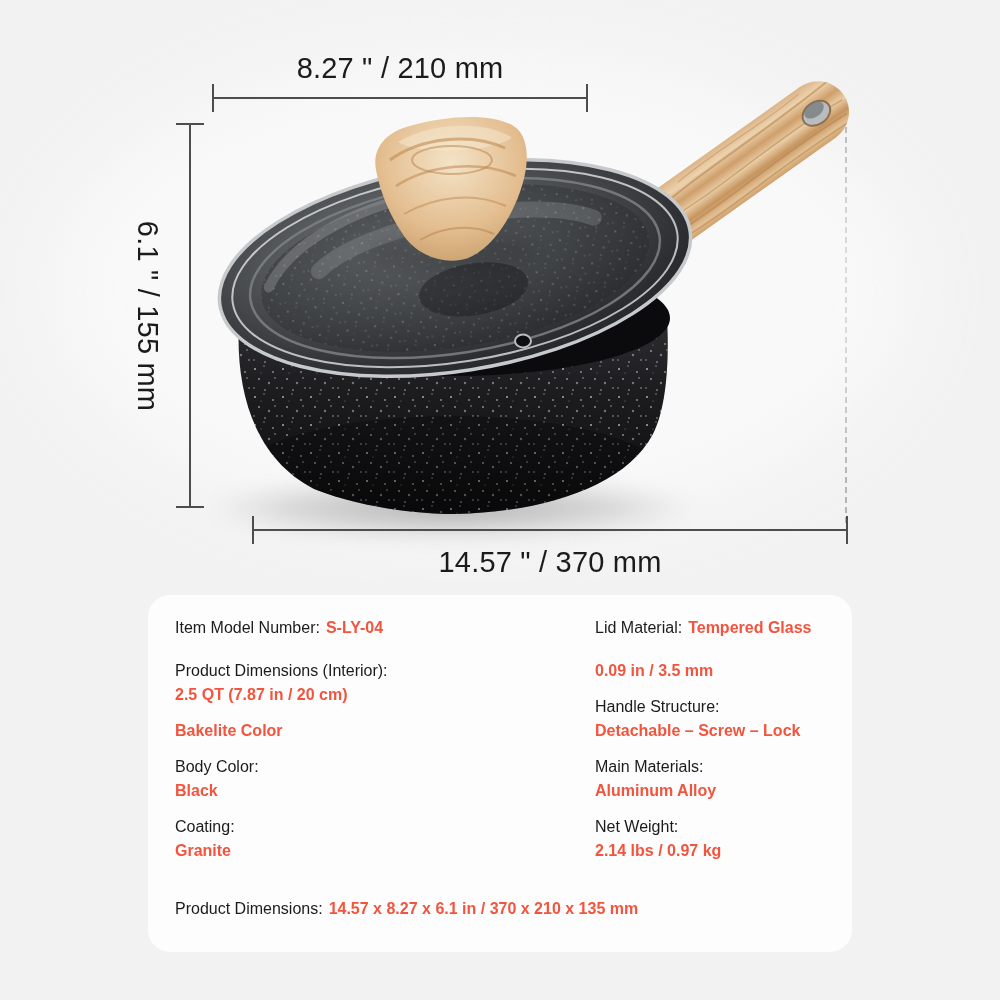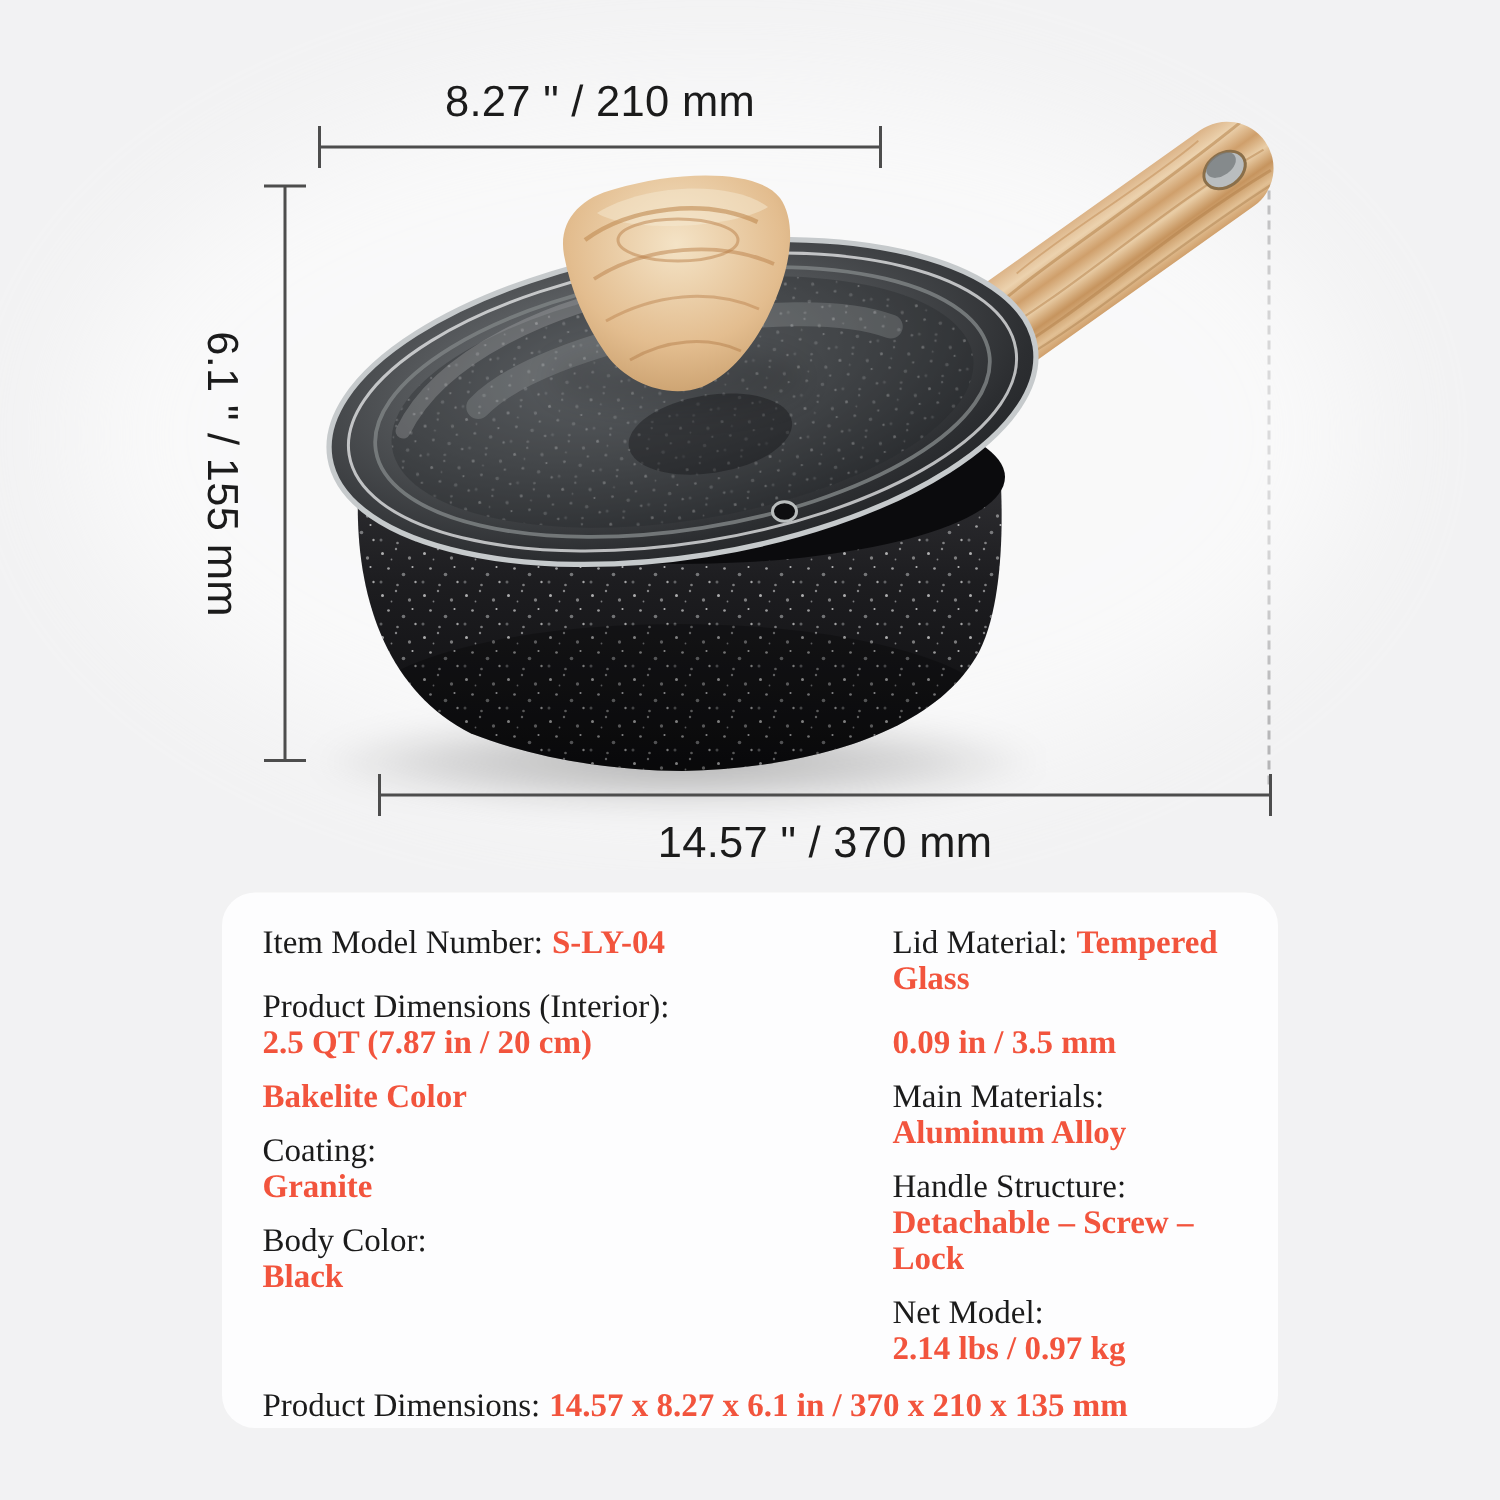--- a/index.html
+++ b/index.html
@@ -47,21 +47,21 @@
   #dim-bottom-line{left:253px;top:529px;width:594px;}
   #dim-bottom-label{left:253px;top:546px;width:594px;}
   #dash-right{left:845px;top:107px;height:416px;}
 
   
   .panel{
     position:absolute;left:148px;top:595px;width:704px;height:357px;
     background:var(--panel);border-radius:22px;z-index:3;
     padding:21px 28px 0 27px;
     display:grid;grid-template-columns:420px 1fr;column-gap:0;
-    font-size:22px;line-height:24px;font-family:Liberation Serif, serif;
+    font-size:16px;line-height:24px;
   }
   .spec-col{display:block;}
   .spec-group{margin-bottom:12px;}
   .spec-group.first{margin-bottom:19px;}
   .spec-label{font-weight:500;color:var(--text);}
   .spec-value{font-weight:700;color:var(--accent);}
   .inline .spec-value{margin-left:6px;}
   .panel-footer{grid-column:1 / span 2;margin-top:2px;}
 </style>
 </head>
@@ -209,46 +209,46 @@
         <span class="spec-label">Item Model Number:</span><span class="spec-value">S-LY-04</span>
       </div>
       <div class="spec-group">
         <div class="spec-label">Product Dimensions (Interior):</div>
         <div class="spec-value">2.5 QT (7.87 in / 20 cm)</div>
       </div>
       <div class="spec-group">
         <div class="spec-value">Bakelite Color</div>
       </div>
       <div class="spec-group">
+        <div class="spec-label">Body Color:</div>
+        <div class="spec-value">Black</div>
+      </div>
+      <div class="spec-group">
         <div class="spec-label">Coating:</div>
         <div class="spec-value">Granite</div>
-      </div>
-      <div class="spec-group">
-        <div class="spec-label">Body Color:</div>
-        <div class="spec-value">Black</div>
       </div>
     </div>
 
     <div class="spec-col">
       <div class="spec-group first inline">
         <span class="spec-label">Lid Material:</span><span class="spec-value">Tempered Glass</span>
       </div>
       <div class="spec-group">
         <div class="spec-value">0.09 in / 3.5 mm</div>
       </div>
       <div class="spec-group">
+        <div class="spec-label">Handle Structure:</div>
+        <div class="spec-value">Detachable – Screw – Lock</div>
+      </div>
+      <div class="spec-group">
         <div class="spec-label">Main Materials:</div>
         <div class="spec-value">Aluminum Alloy</div>
       </div>
       <div class="spec-group">
-        <div class="spec-label">Handle Structure:</div>
-        <div class="spec-value">Detachable – Screw – Lock</div>
-      </div>
-      <div class="spec-group">
-        <div class="spec-label">Net Model:</div>
+        <div class="spec-label">Net Weight:</div>
         <div class="spec-value">2.14 lbs / 0.97 kg</div>
       </div>
     </div>
 
     <div class="panel-footer inline spec-group">
       <span class="spec-label">Product Dimensions:</span><span class="spec-value">14.57 x 8.27 x 6.1 in / 370 x 210 x 135 mm</span>
     </div>
   </div>
 
 </div>

